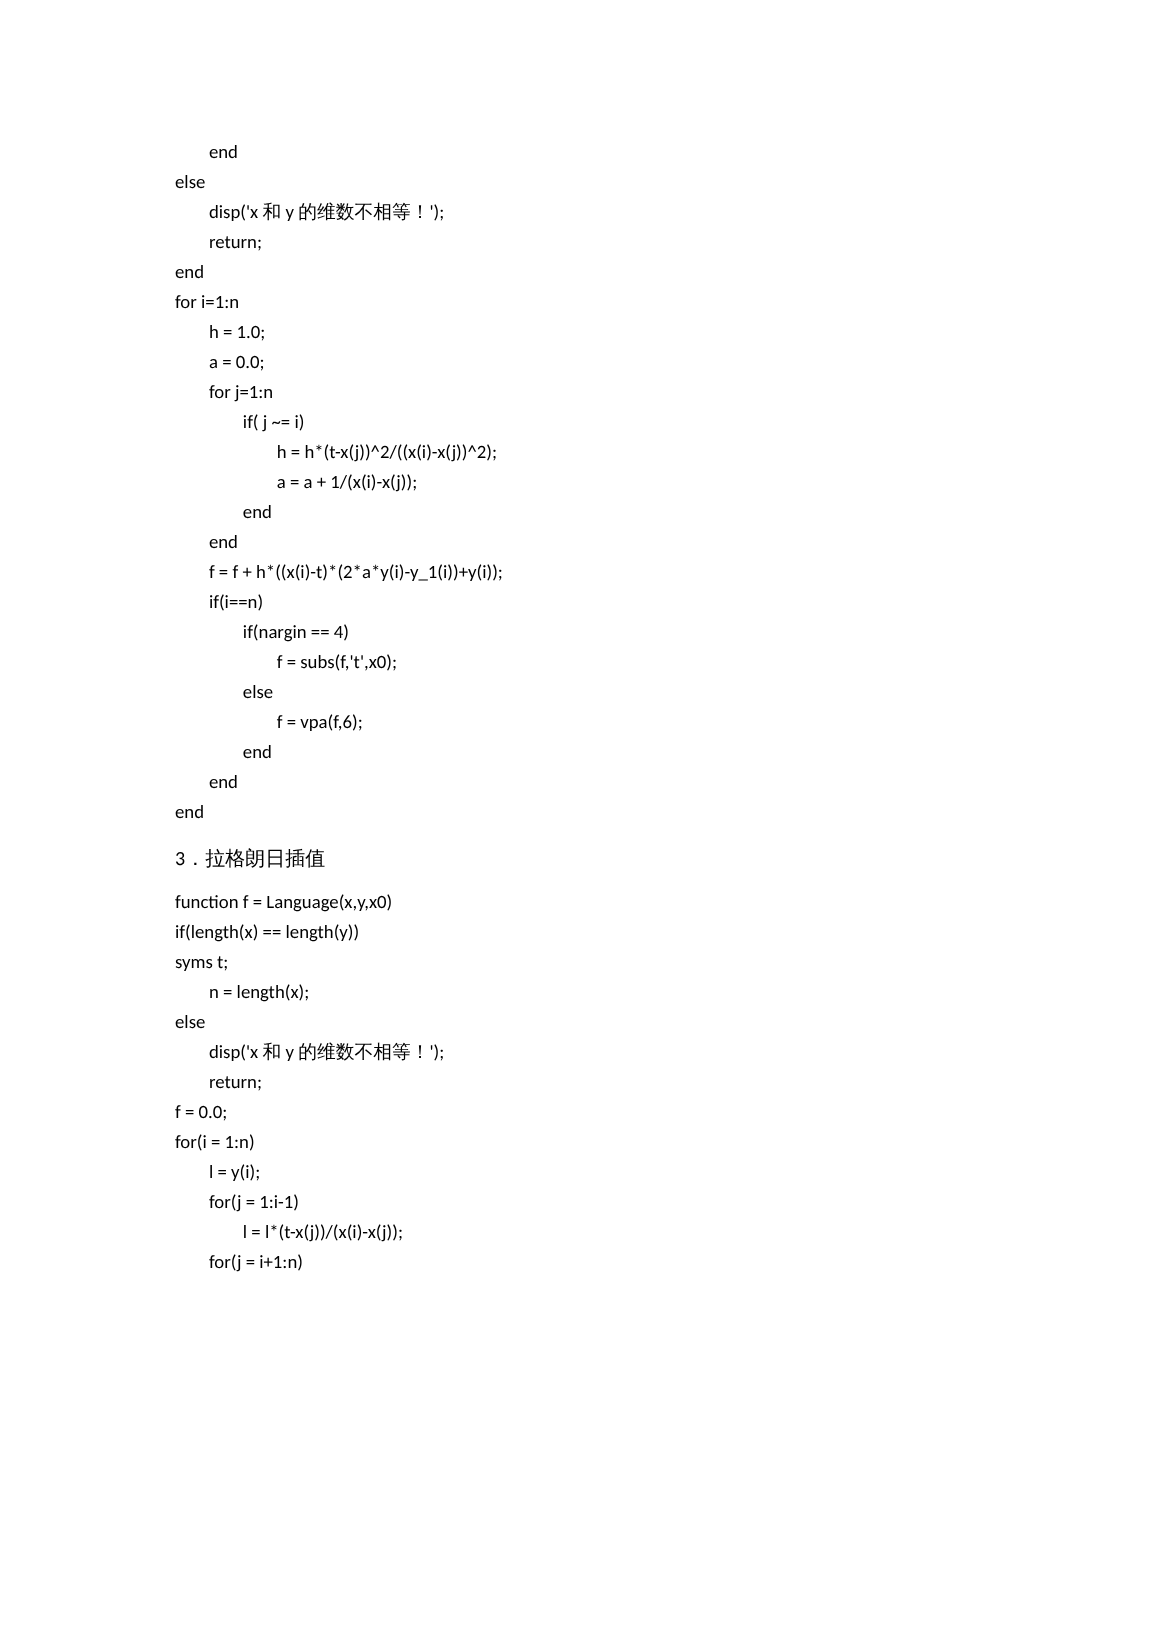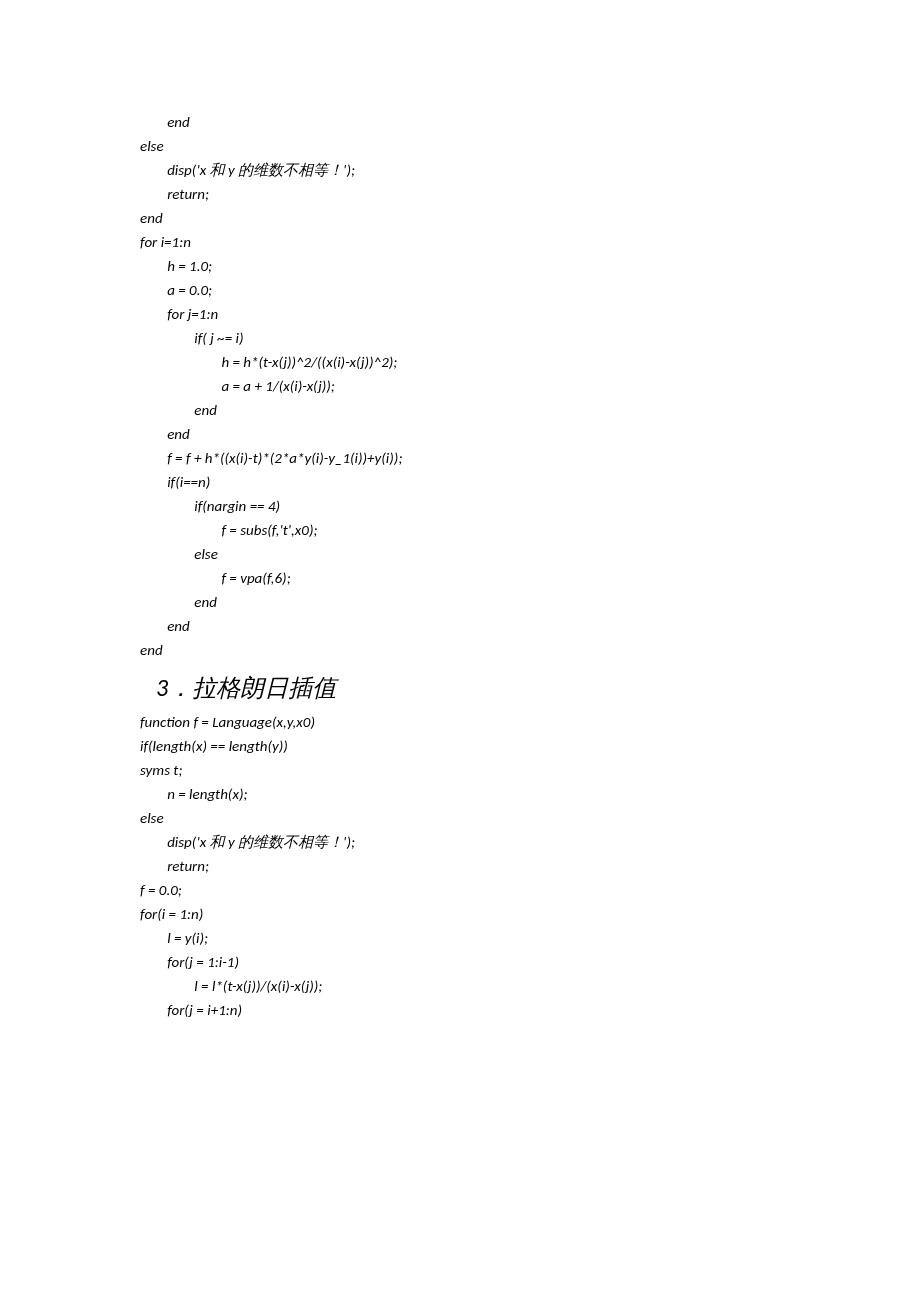--- a/index.html
+++ b/index.html
@@ -5,34 +5,33 @@
   body {
     margin: 0;
     padding: 0;
     background: #fff;
     font-family: Calibri, "Segoe UI", Arial, sans-serif;
     width: 920px;
   }
   .page {
     padding: 110px 80px 60px 140px;
     box-sizing: border-box;
-    font-style: italic;
   }
   .code-line {
     font-size: 15px;
     line-height: 24px;
     white-space: pre;
     color: #000;
     font-family: Calibri, "Segoe UI", Arial, sans-serif;
   }
   .heading {
-    font-size: 24px;
+    font-size: 16px;
     font-family: "SimSun", "Songti SC", serif;
     color: #000;
-    margin: 10px 0 6px 16px;
+    margin: 10px 0 6px 0;
     line-height: 32px;
   }
   .heading-num {
     font-family: Calibri, Arial, sans-serif;
   }
   .cjk {
     font-family: "SimSun", "Songti SC", serif;
   }
 </style>
 </head>

